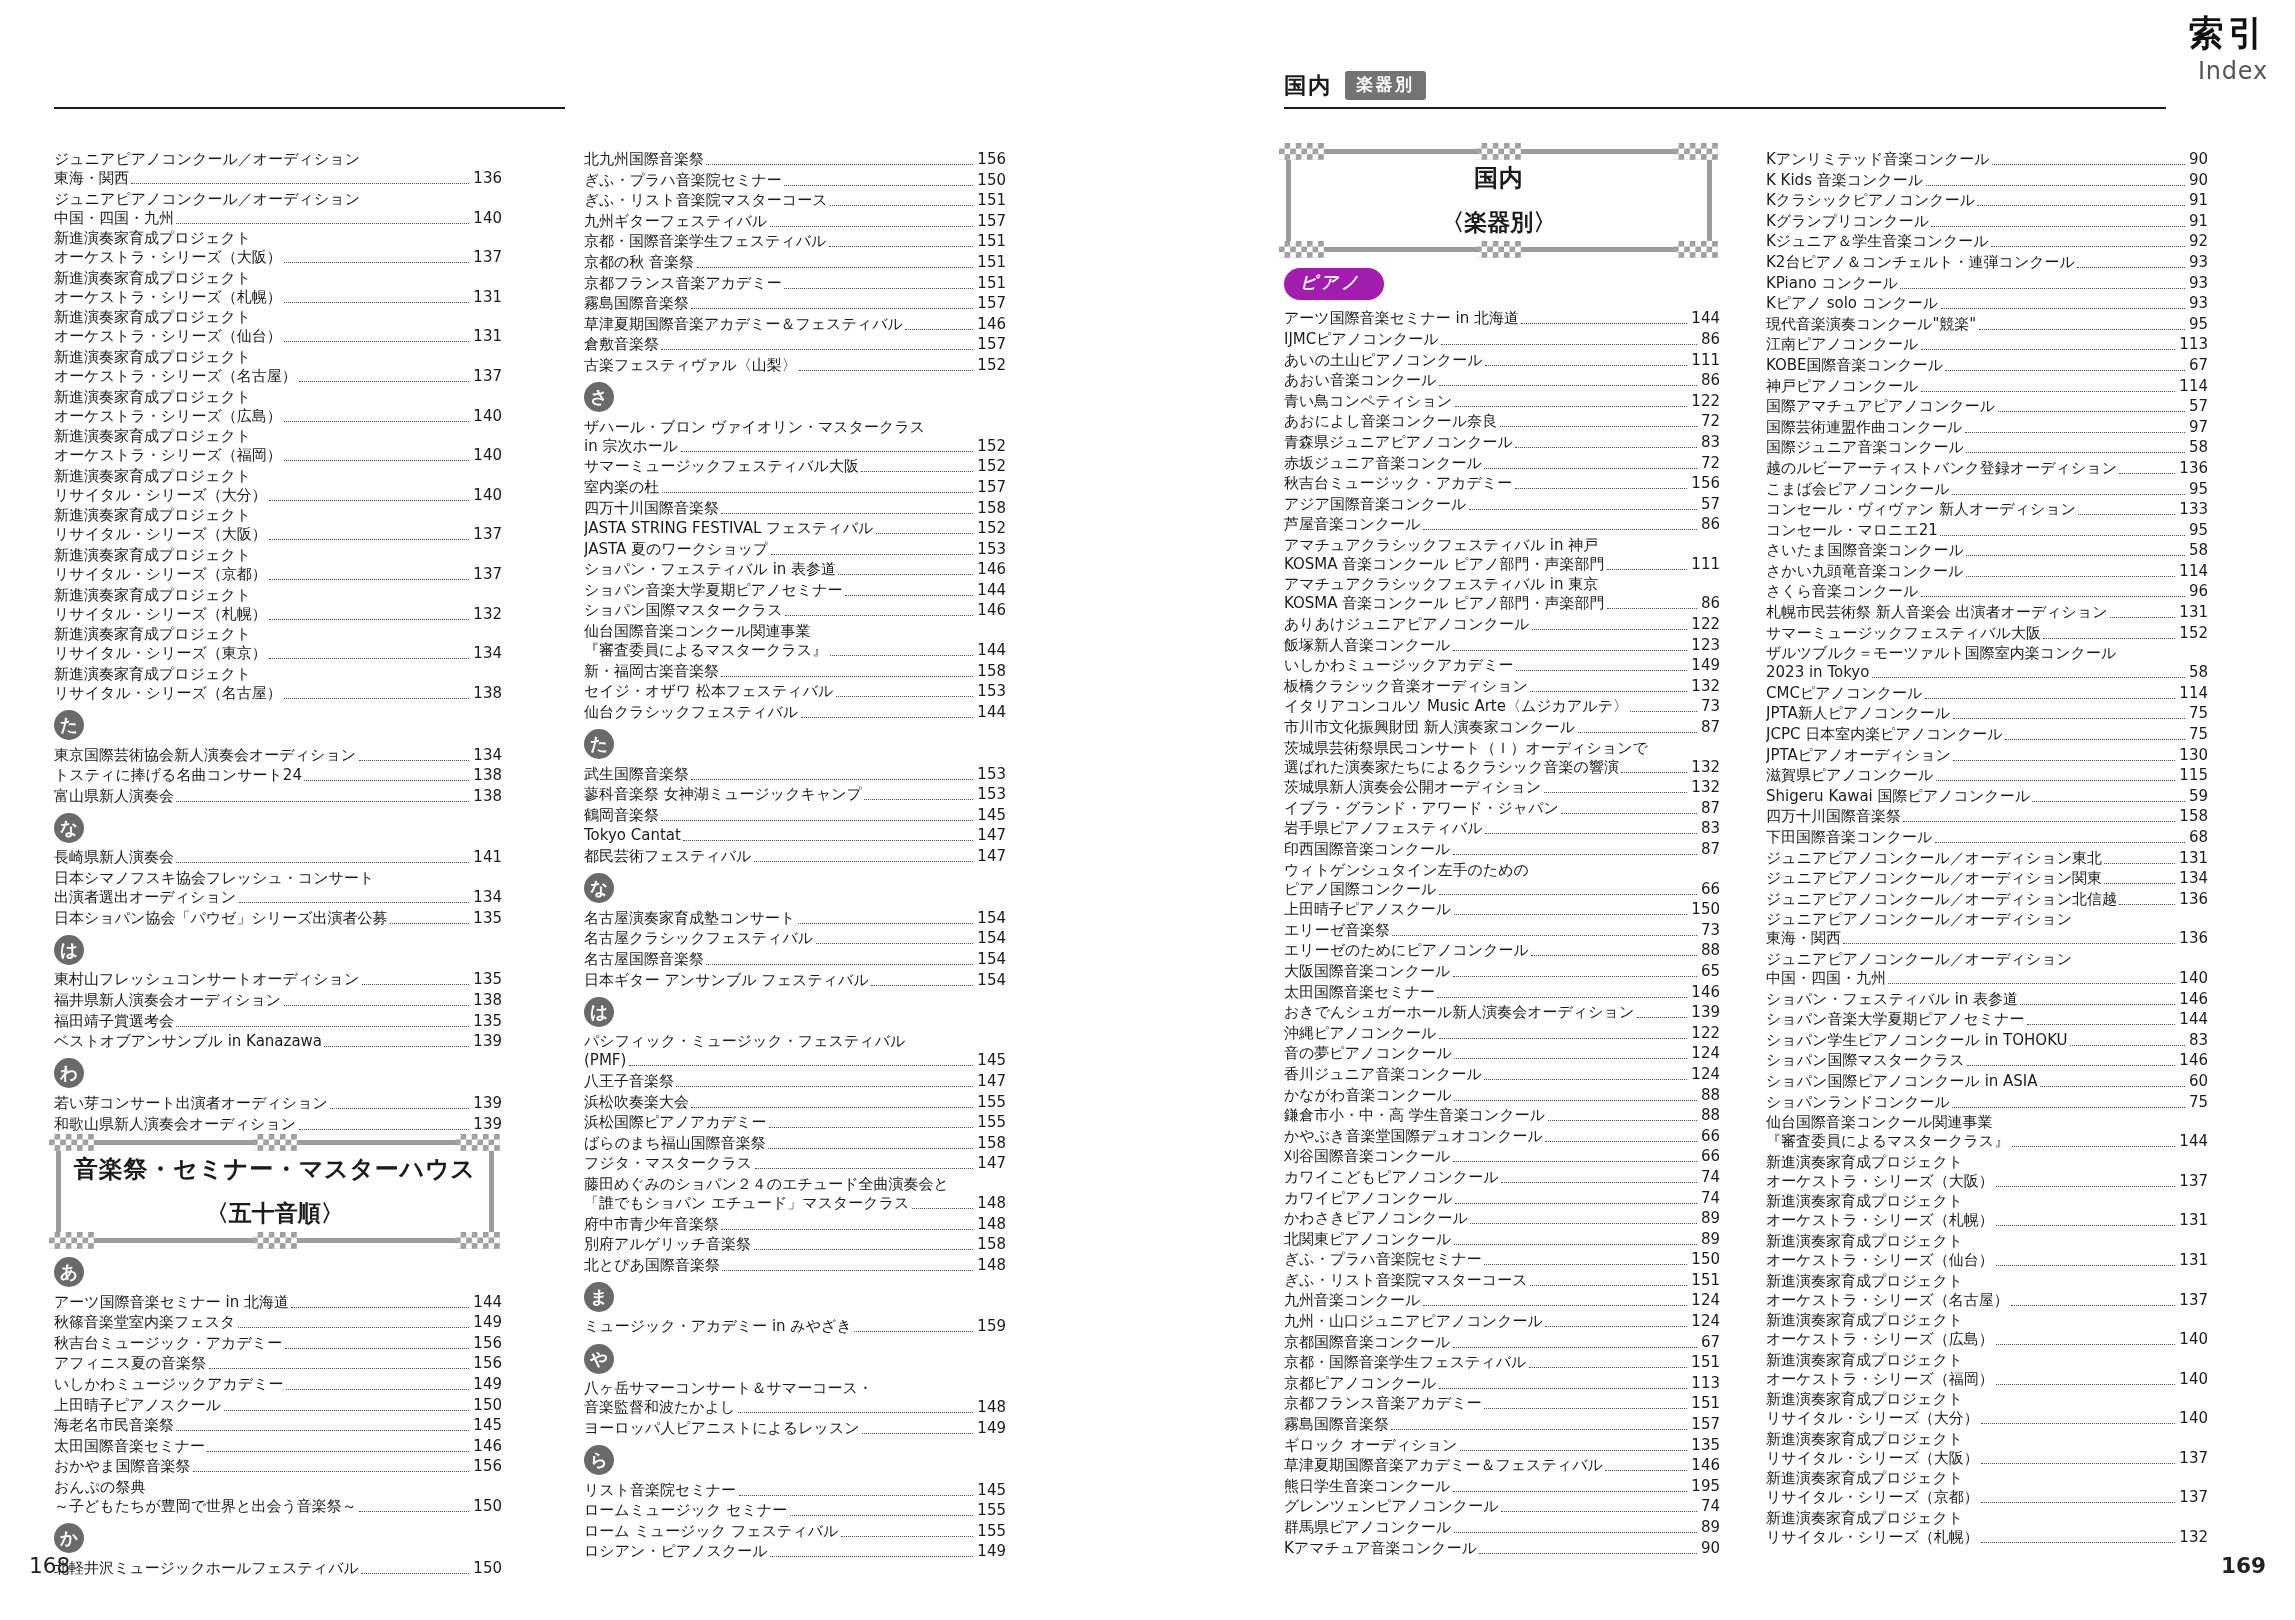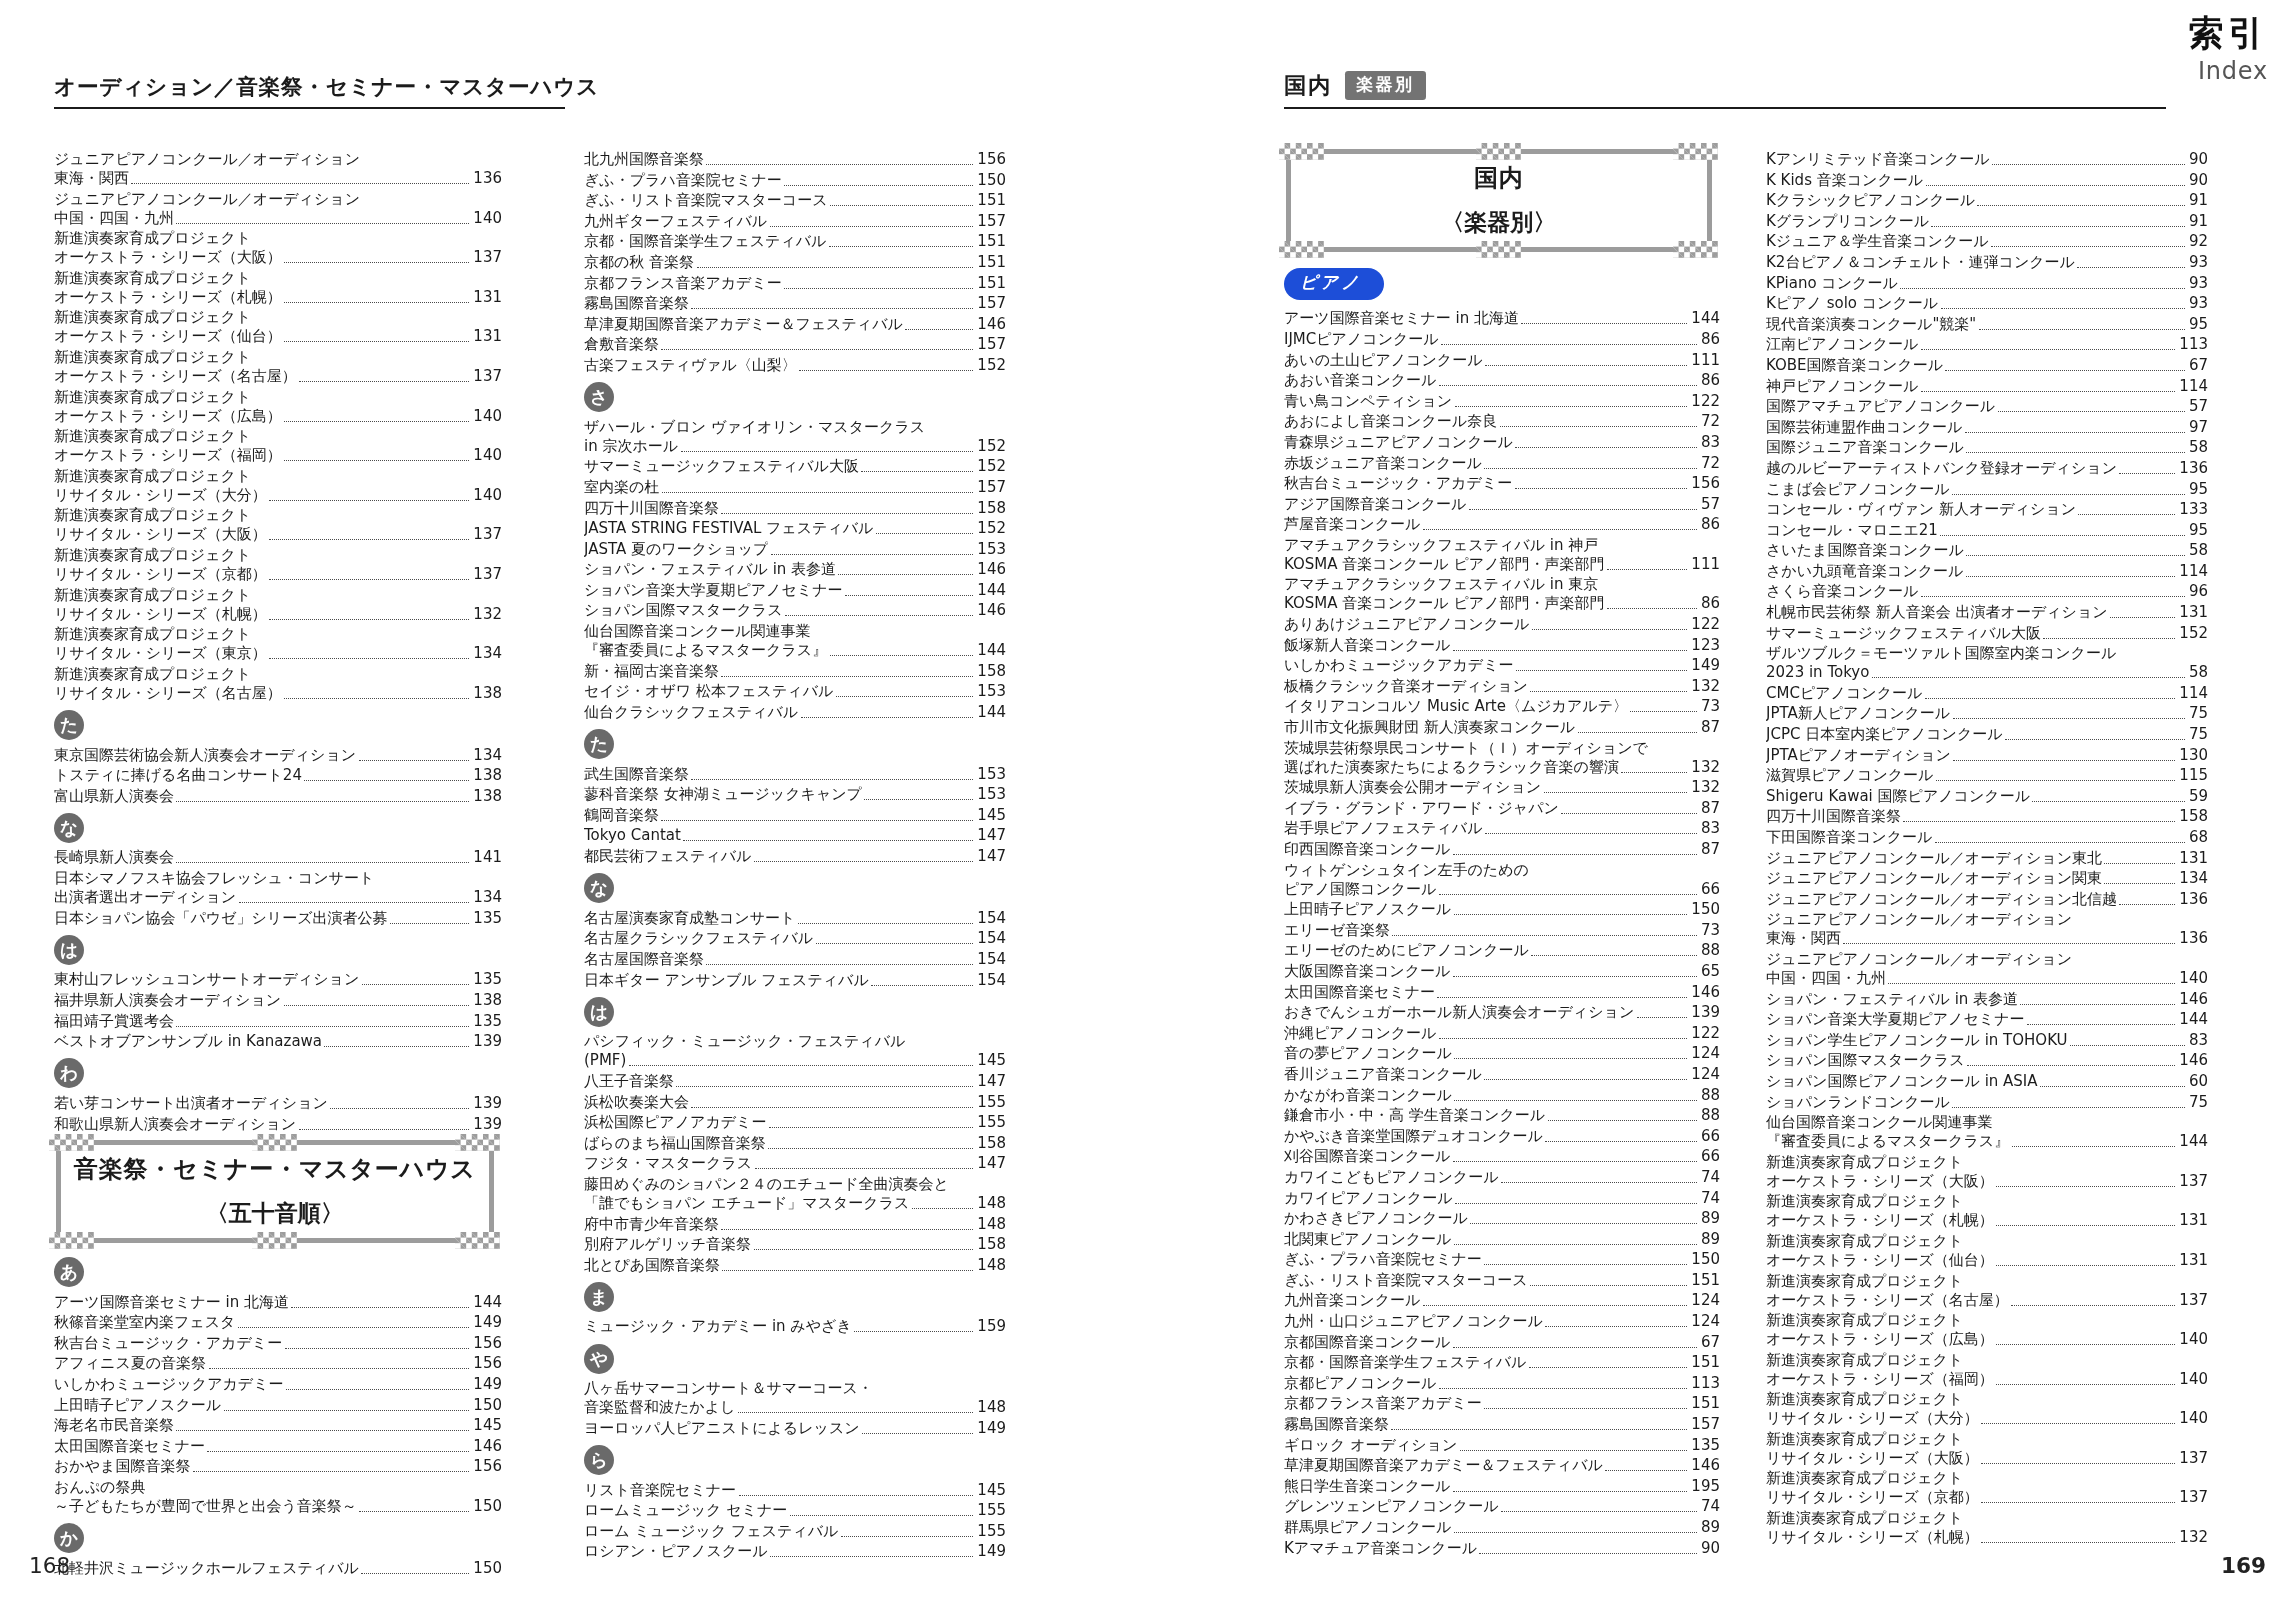--- a/index.html
+++ b/index.html
@@ -28,30 +28,29 @@
   .num{font-size:15px;line-height:19px;flex:0 0 auto;}
   .kana{width:30px;height:30px;border-radius:50%;background:#6a6a6a;color:#fff;font-size:17.6px;font-weight:600;
         display:flex;align-items:center;justify-content:center;margin:7.2px 0 5.6px;}
   .fancy{position:relative;border:5.6px solid #9c9c9c;margin:6.4px 8px 14.4px 1.6px;padding:8px 4.8px 9.6px;text-align:center;background:#fff;}
   .fancy .t1{font-size:24px;font-weight:700;letter-spacing:0.8px;line-height:32px;}
   .fancy .t2{font-size:23px;font-weight:700;margin-top:14px;line-height:29px;}
   .chk{position:absolute;width:45px;height:17px;background-color:#fff;
        background-image:linear-gradient(45deg,#9c9c9c 25%,transparent 25%,transparent 75%,#9c9c9c 75%),
                         linear-gradient(45deg,#9c9c9c 25%,transparent 25%,transparent 75%,#9c9c9c 75%);
        background-size:11.2px 11.2px;background-position:0 0,5.6px 5.6px;}
-  .pill{display:inline-block;background:#1d4ed8;color:#fff;font-size:17px;font-style:italic;font-weight:600;
+  .pill{display:inline-block;background:#a21caf;color:#fff;font-size:17px;font-style:italic;font-weight:600;
         padding:3.2px 22.4px 5.6px 16px;border-radius:21px;margin:1.6px 0 9.6px;letter-spacing:3.2px;}
   .pgno{position:absolute;top:1553px;font-size:21.6px;color:#222;}
   #pg-left{left:29px;} #pg-right{right:29px;font-weight:bold;}
 </style>
 </head>
 <body>
 
 <div class="sheet">
-  <div class="hdr-left">オーディション／音楽祭・セミナー・マスターハウス</div>
   <div class="rule rule-left"></div>
 
   <div class="hdr-right">
     <span class="lbl">国内</span>
     <span class="tag">楽器別</span>
   </div>
   <div class="rule rule-right"></div>
 
   <div class="corner">
     <div class="ja">索引</div>

